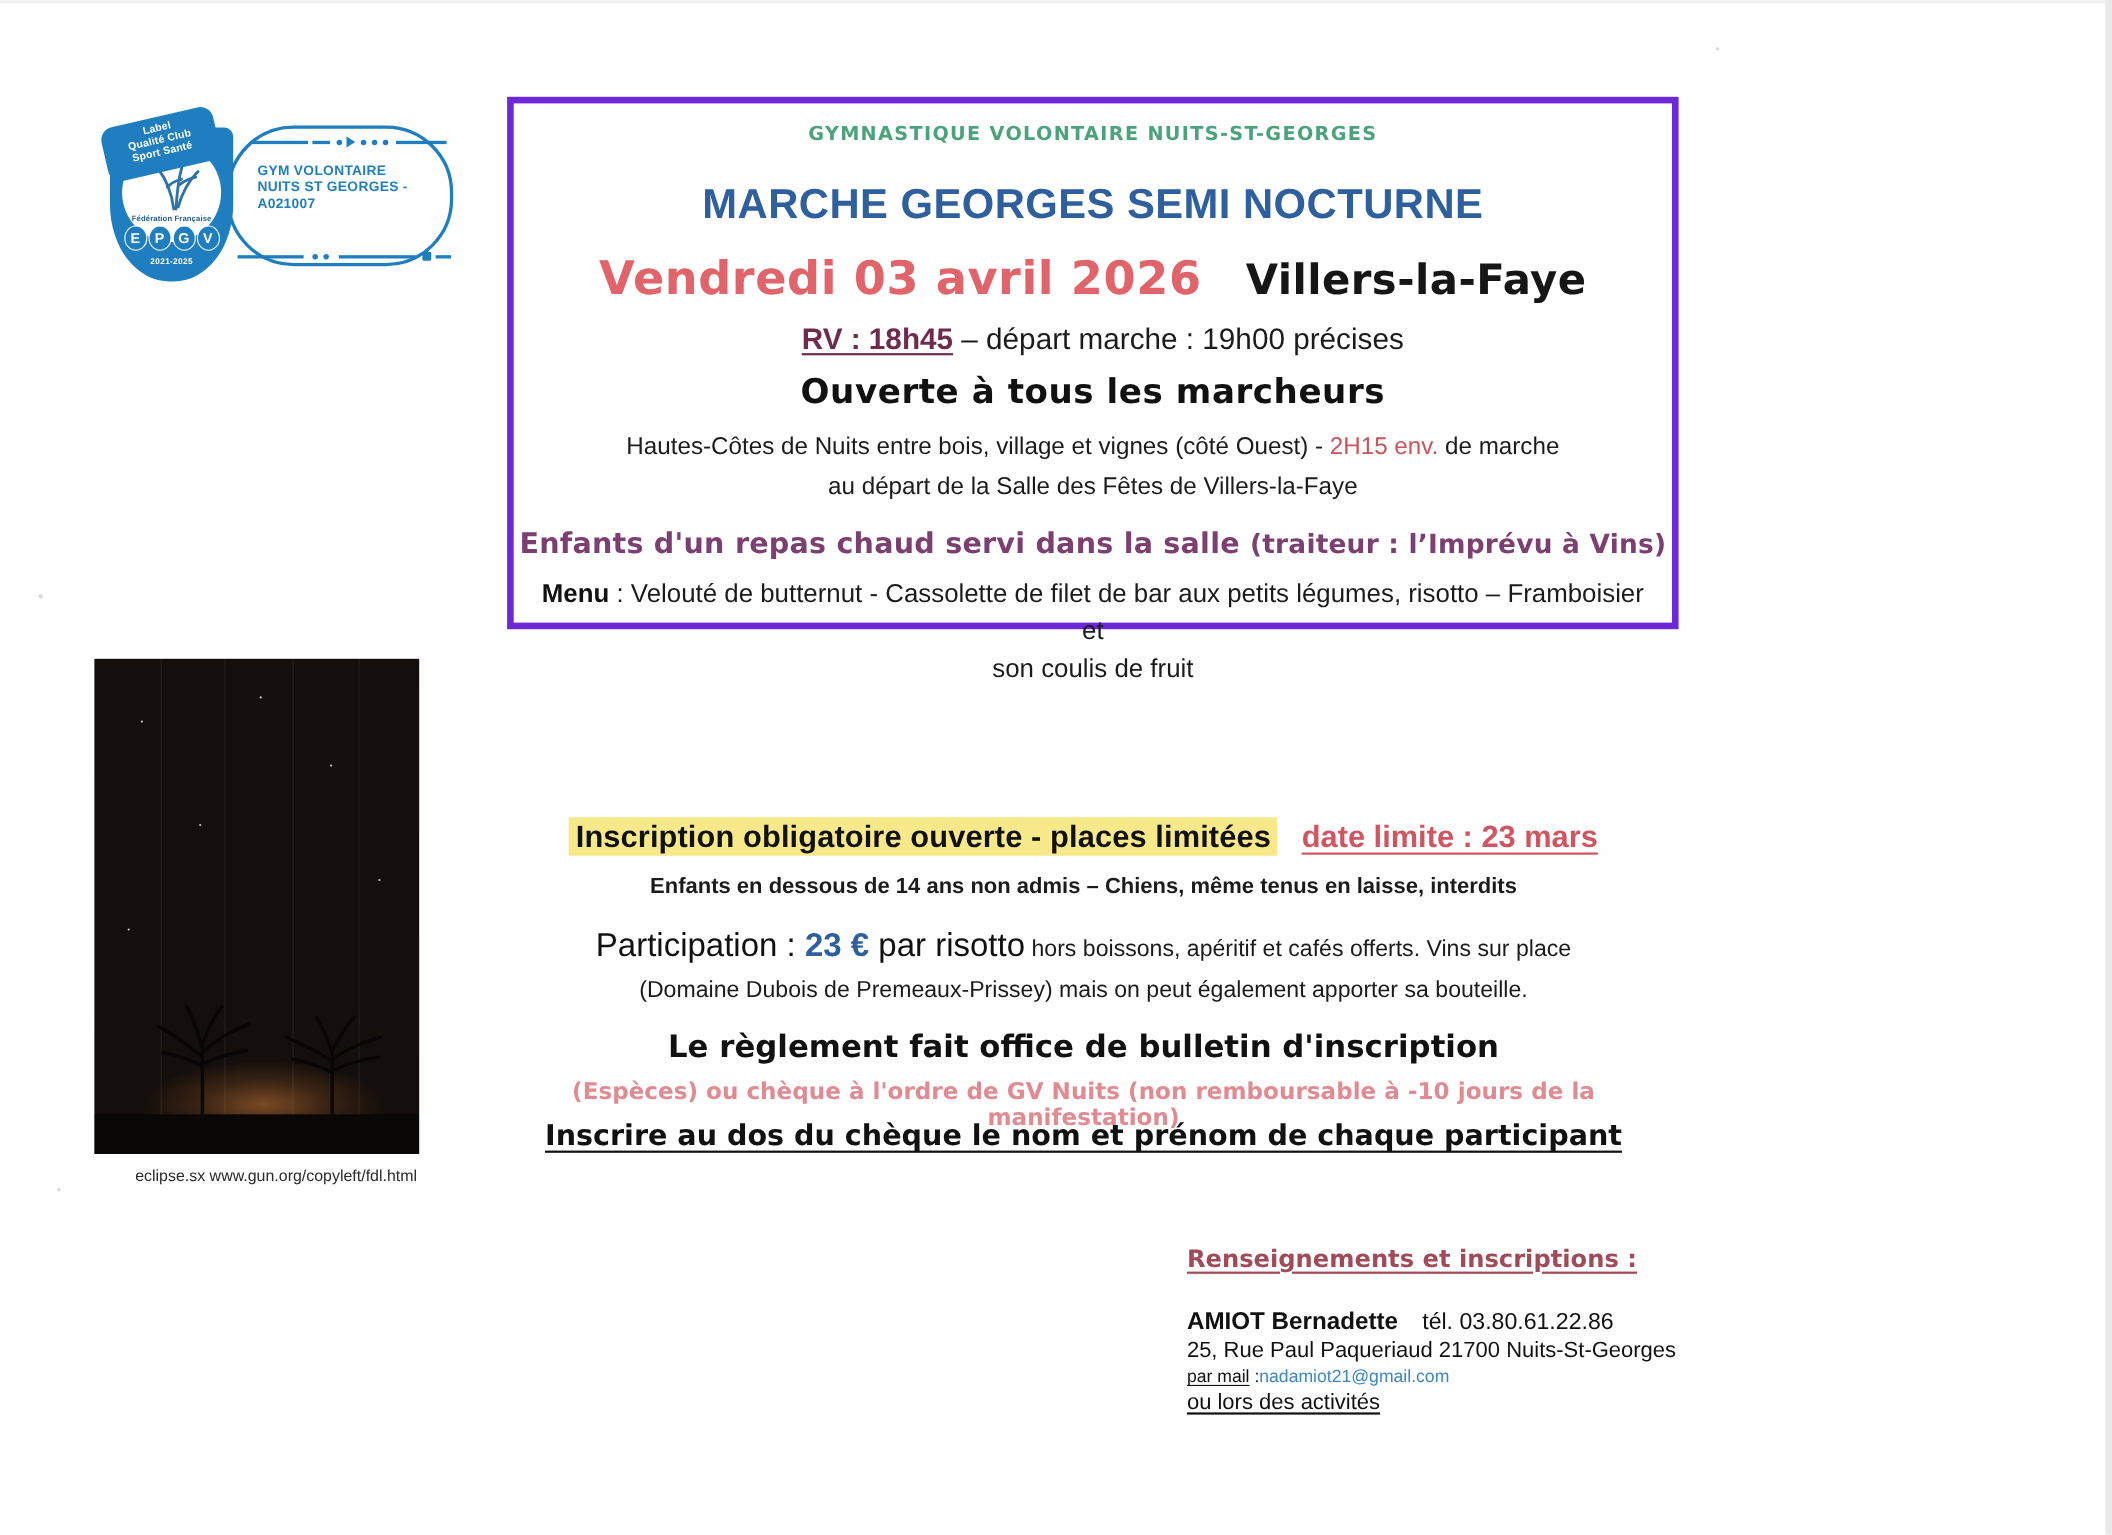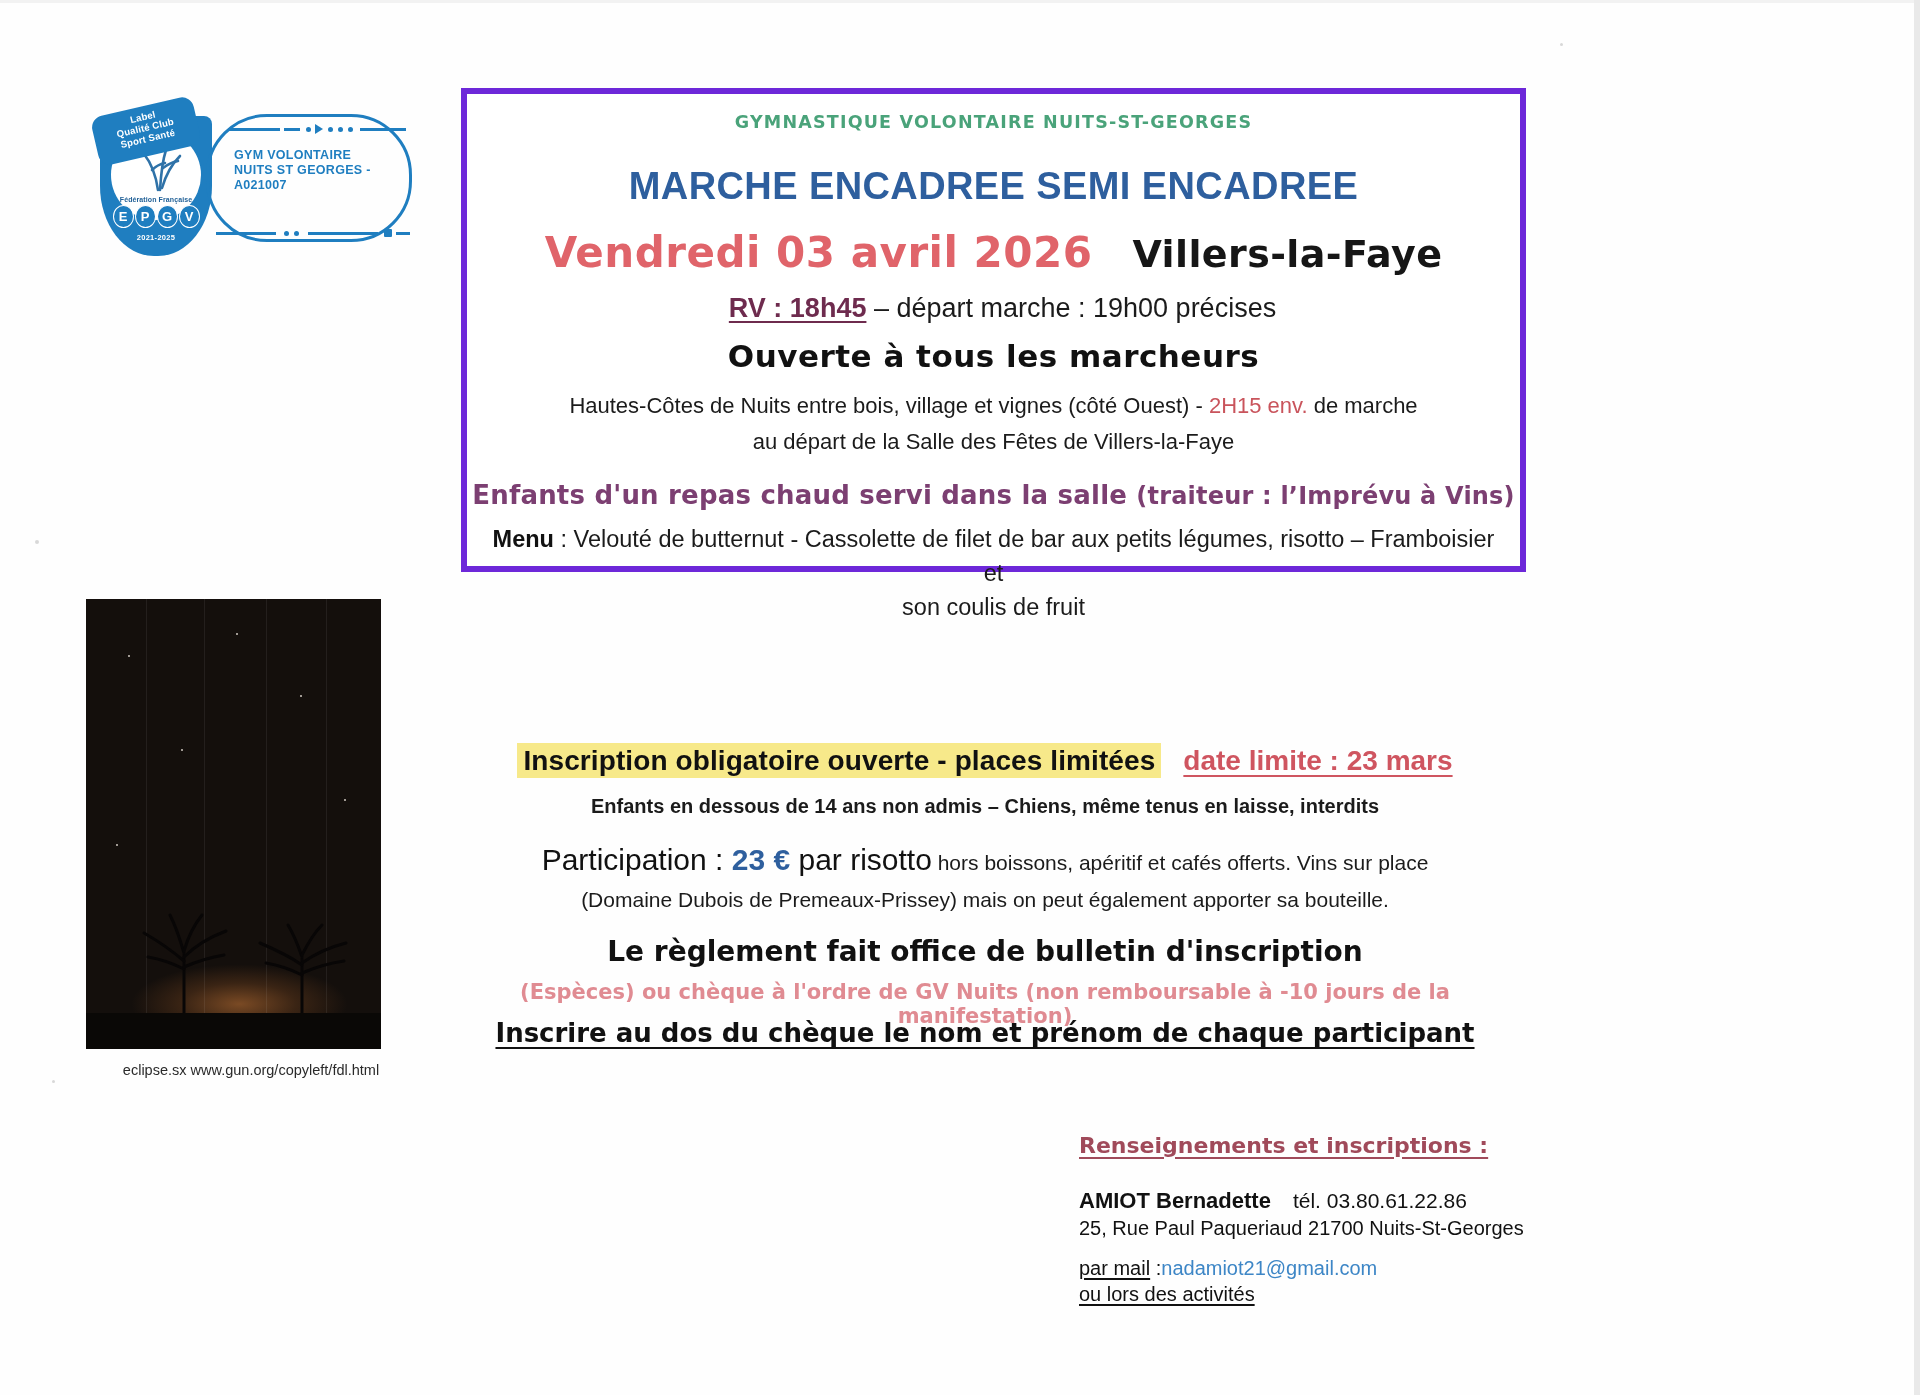--- a/index.html
+++ b/index.html
@@ -190,21 +190,21 @@
   .contact{position:absolute;left:1079px;top:1133px;width:460px;}
   .contact-title{
     font-size:22px;font-weight:bold;color:#a04a5a;
     text-decoration:underline;text-underline-offset:4px;
     font-family:"DejaVu Sans",sans-serif;
   }
   .contact-name-row{margin-top:30px;white-space:nowrap;}
   .contact-name{font-size:22px;font-weight:bold;color:#111;}
   .contact-tel{font-size:21px;color:#111;margin-left:22px;}
   .contact-addr{margin-top:3px;font-size:20px;color:#111;}
-  .contact-mail{margin-top:17px;font-size:20px;color:#111;}
+  .contact-mail{margin-top:3px;font-size:16px;color:#111;}
   .mail-label{text-decoration:underline;text-underline-offset:3px;}
   .mail-link{color:#3d86c6;}
   .contact-last{
     margin-top:3px;font-size:20px;color:#111;
     text-decoration:underline;text-underline-offset:3px;
   }
 </style>
 </head>
 <body>
 
@@ -260,21 +260,21 @@
 
   <div class="logo-club">
     <div>GYM VOLONTAIRE</div>
     <div>NUITS ST GEORGES -</div>
     <div>A021007</div>
   </div>
 </div>
 
 <div class="main-box">
   <div class="assoc-name">GYMNASTIQUE VOLONTAIRE NUITS-ST-GEORGES</div>
-  <div class="event-title">MARCHE ENCADREE SEMI ENCADREE</div>
+  <div class="event-title">MARCHE GEORGES SEMI NOCTURNE</div>
   <div class="date-row">
     <span class="date-red">Vendredi 03 avril 2026</span><span class="date-place">Villers-la-Faye</span>
   </div>
   <div class="rv-row">
     <span class="rv-strong">RV : 18h45</span><span class="rv-rest"> – départ marche : 19h00 précises</span>
   </div>
   <div class="open-all">Ouverte à tous les marcheurs</div>
   <div class="route-line">
     <span>Hautes-Côtes de Nuits entre bois, village et vignes (côté Ouest) - </span><span class="route-red">2H15 env.</span><span> de marche</span>
     <div>au départ de la Salle des Fêtes de Villers-la-Faye</div>

